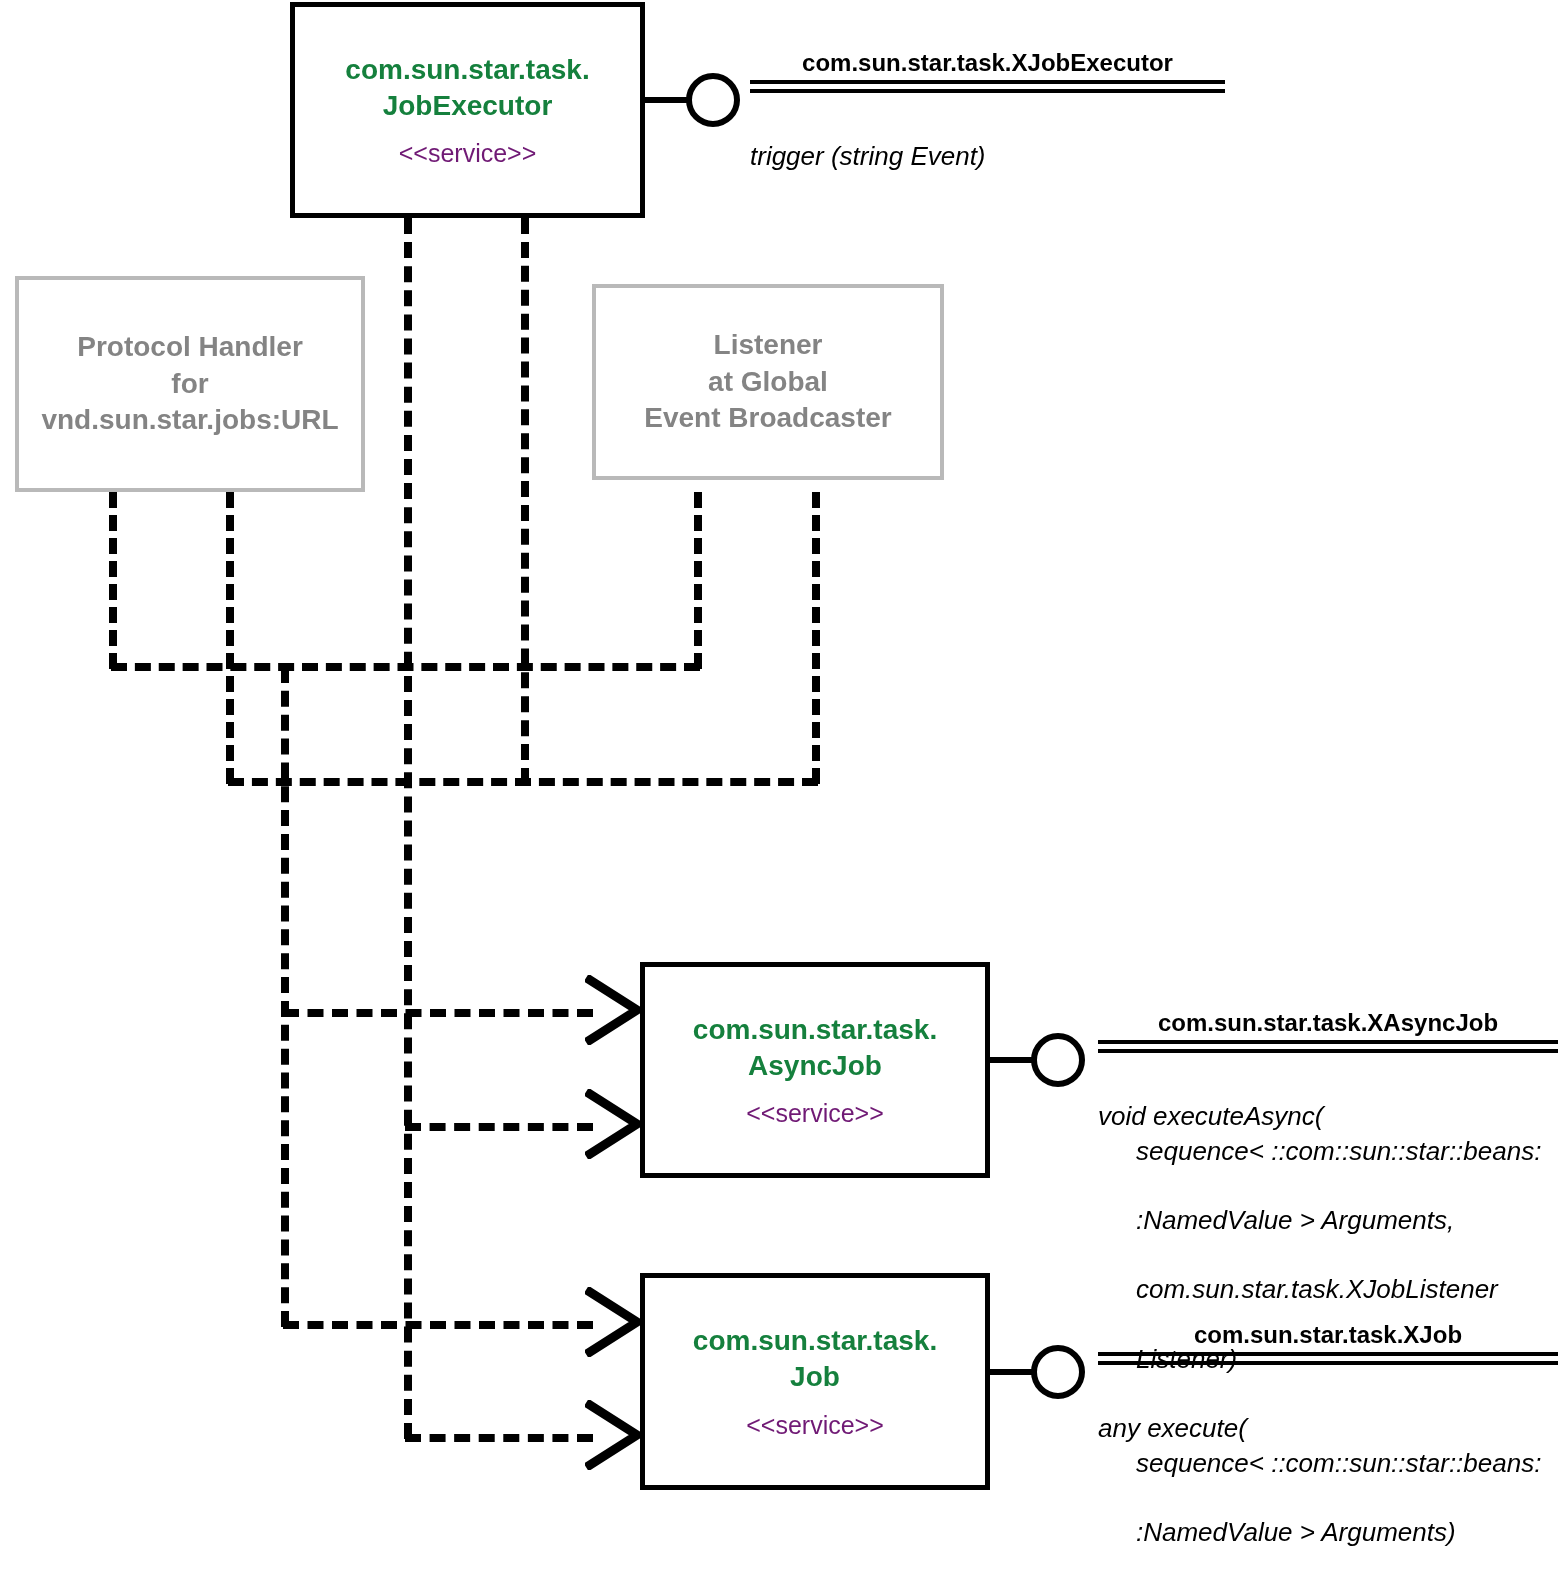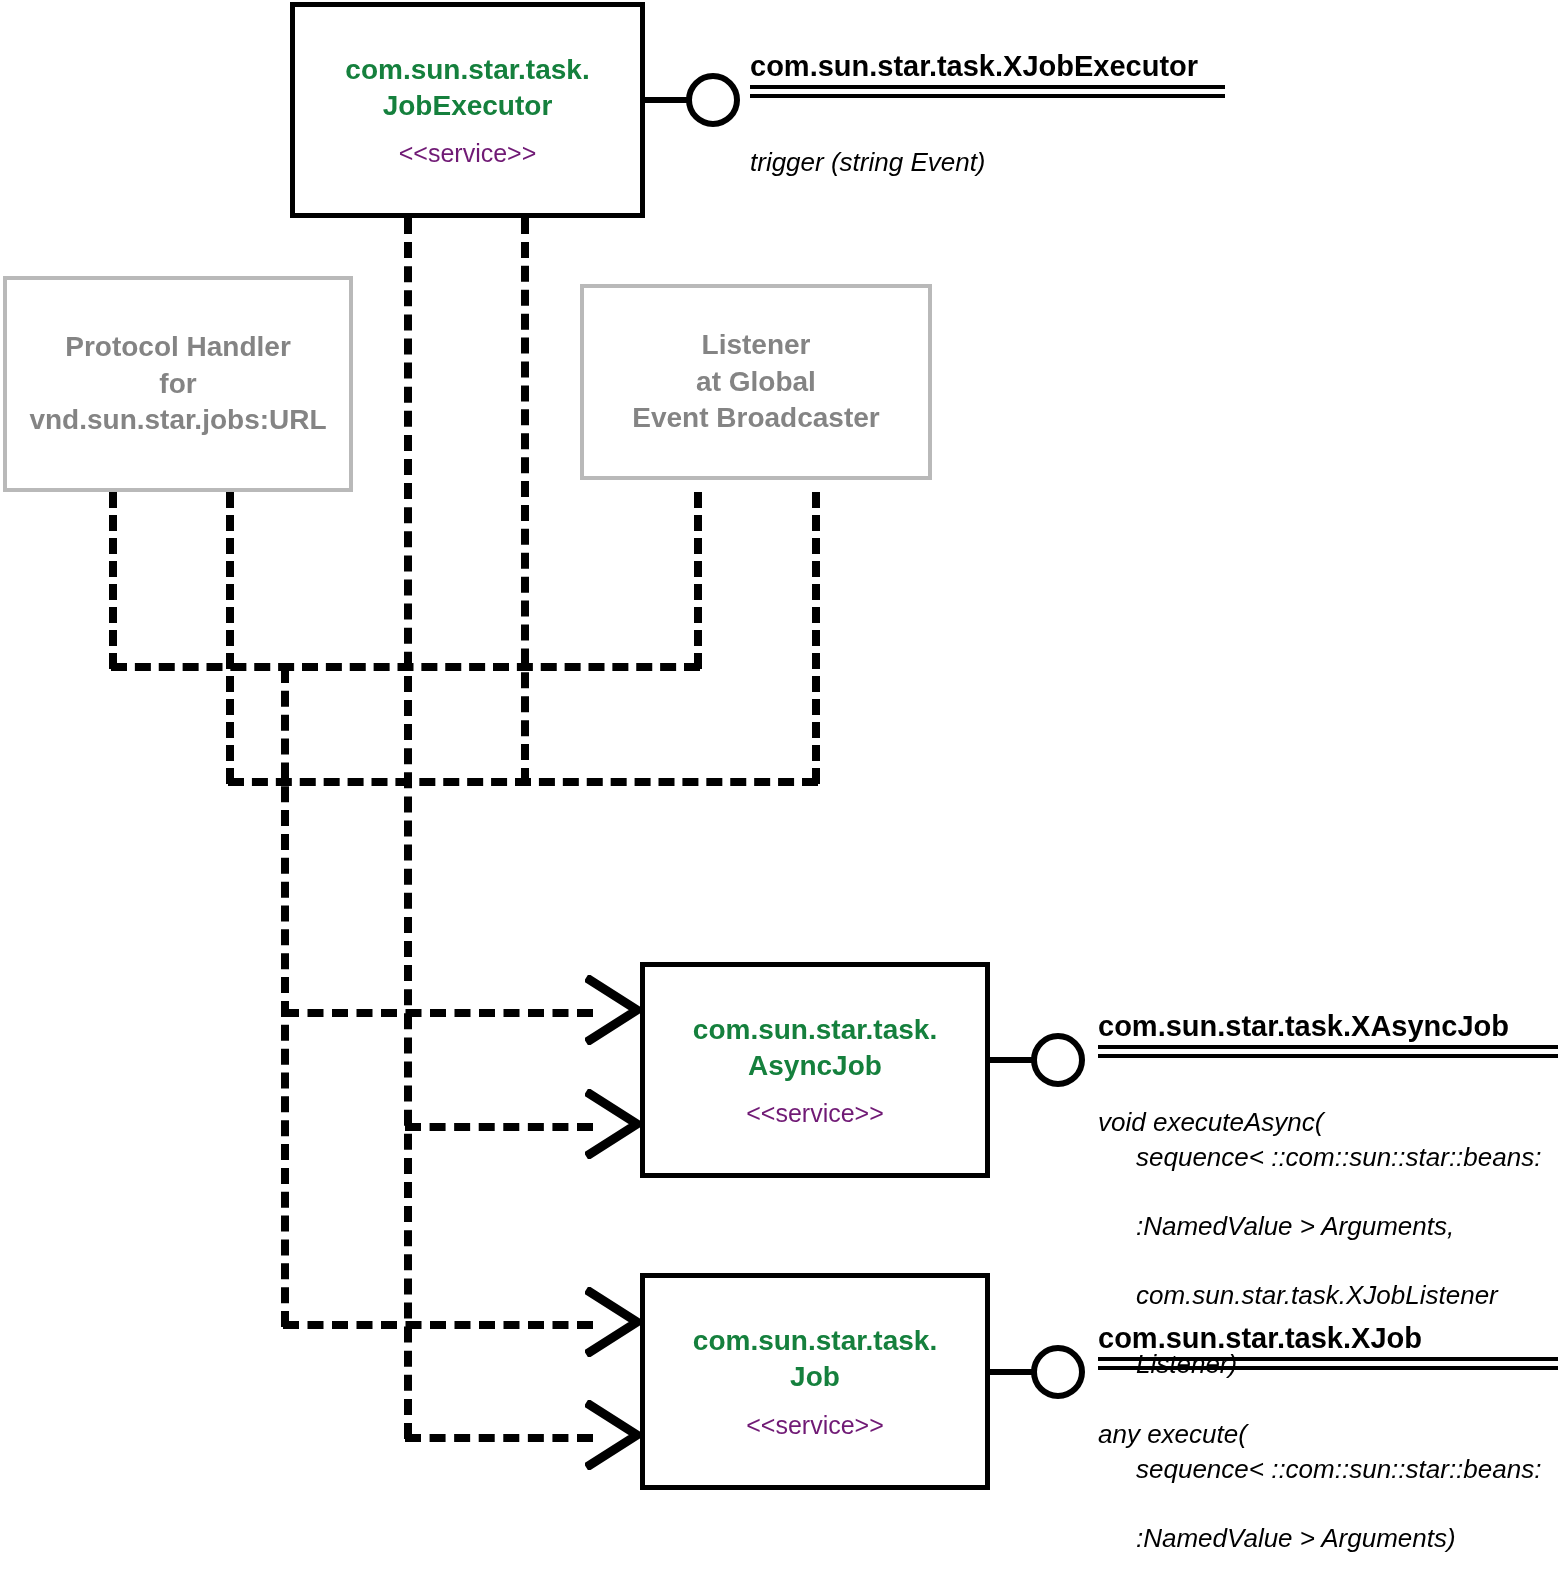--- a/index.html
+++ b/index.html
@@ -25,20 +25,21 @@
     align-items: center;
     justify-content: center;
     text-align: center;
     background: #ffffff;
   }
   .box-solid {
     border: 5px solid #000000;
   }
   .box-ghost {
     border: 4px solid #b9b9b9;
+    margin-left: 12px;
   }
   .box-title {
     font-weight: bold;
     font-size: 28px;
     line-height: 1.28;
     color: #15803d;
     white-space: pre-line;
   }
   .box-stereo {
     font-size: 25px;
@@ -65,24 +66,25 @@
     border: 6px solid #000000;
     border-radius: 50%;
     box-sizing: border-box;
     background: #ffffff;
   }
   .iface {
     position: absolute;
   }
   .iface-name {
     font-weight: bold;
-    font-size: 29px;
+    font-size: 24px;
     color: #000000;
     white-space: nowrap;
     line-height: 1.12;
+    text-align: center;
   }
   .iface-rule {
     border-top: 4px solid #000000;
     border-bottom: 4px solid #000000;
     height: 5px;
     margin-top: 3px;
     margin-bottom: 12px;
   }
   .iface-sig {
     font-size: 26px;

